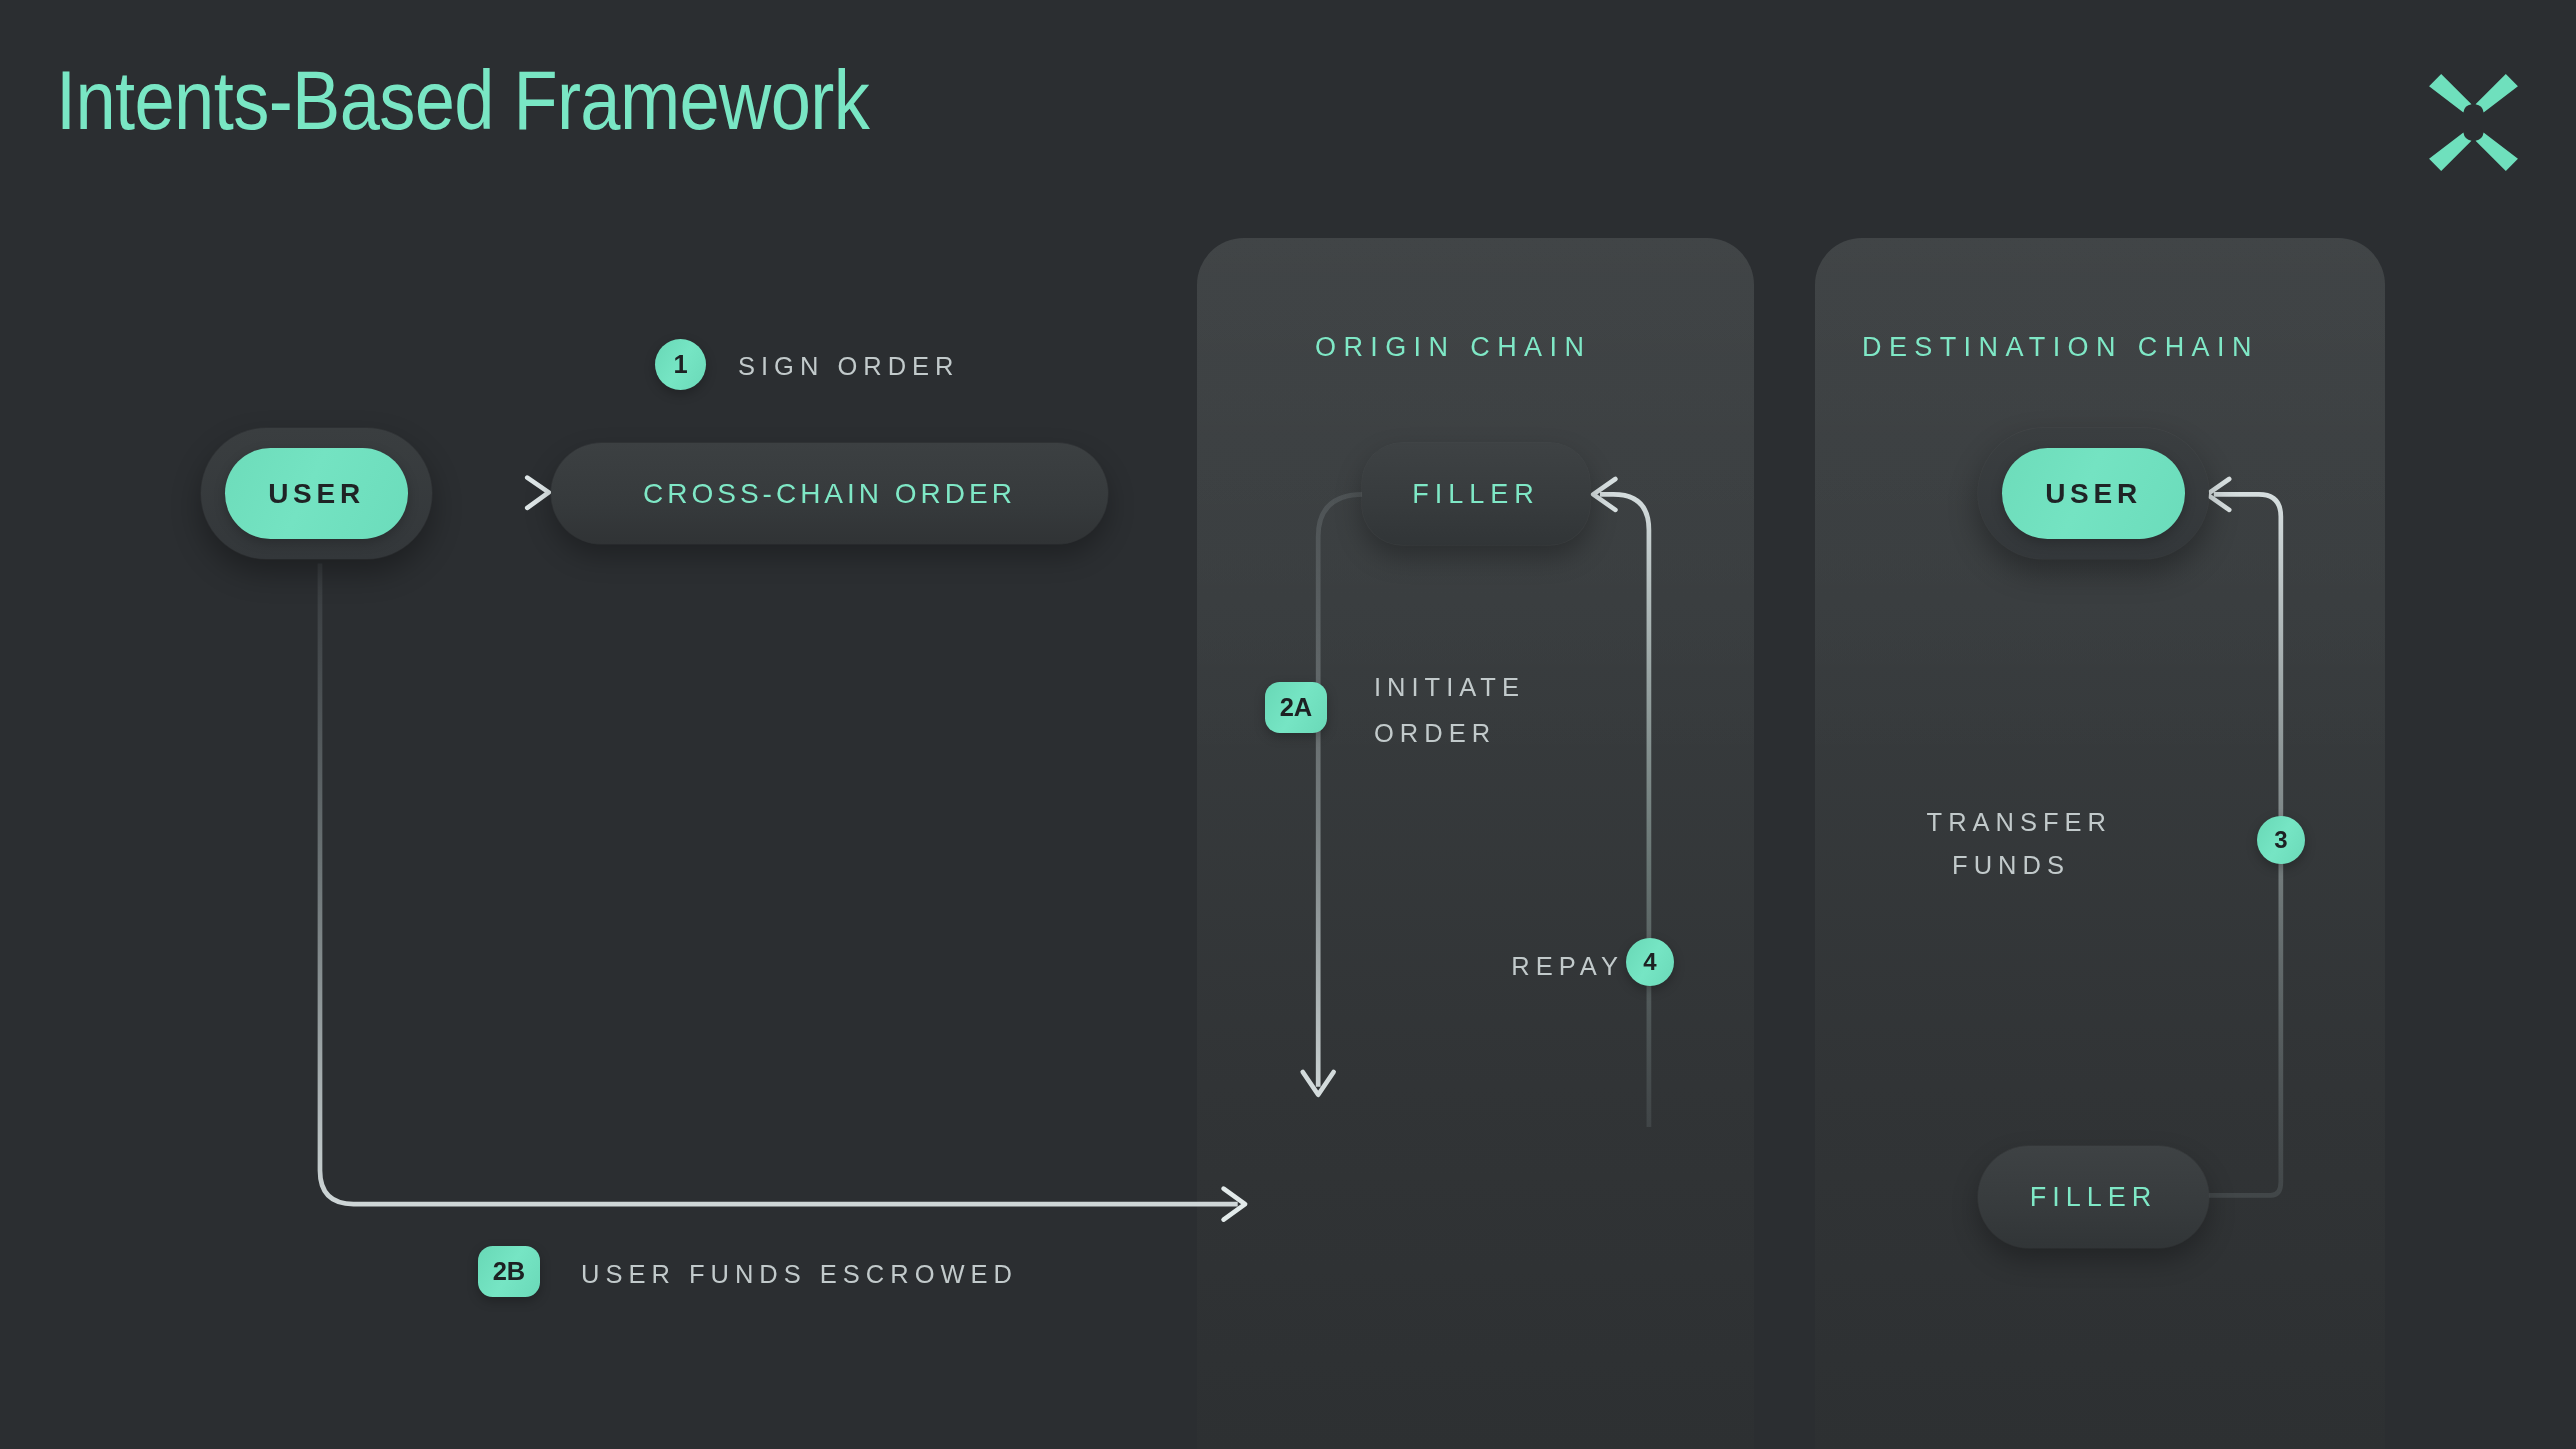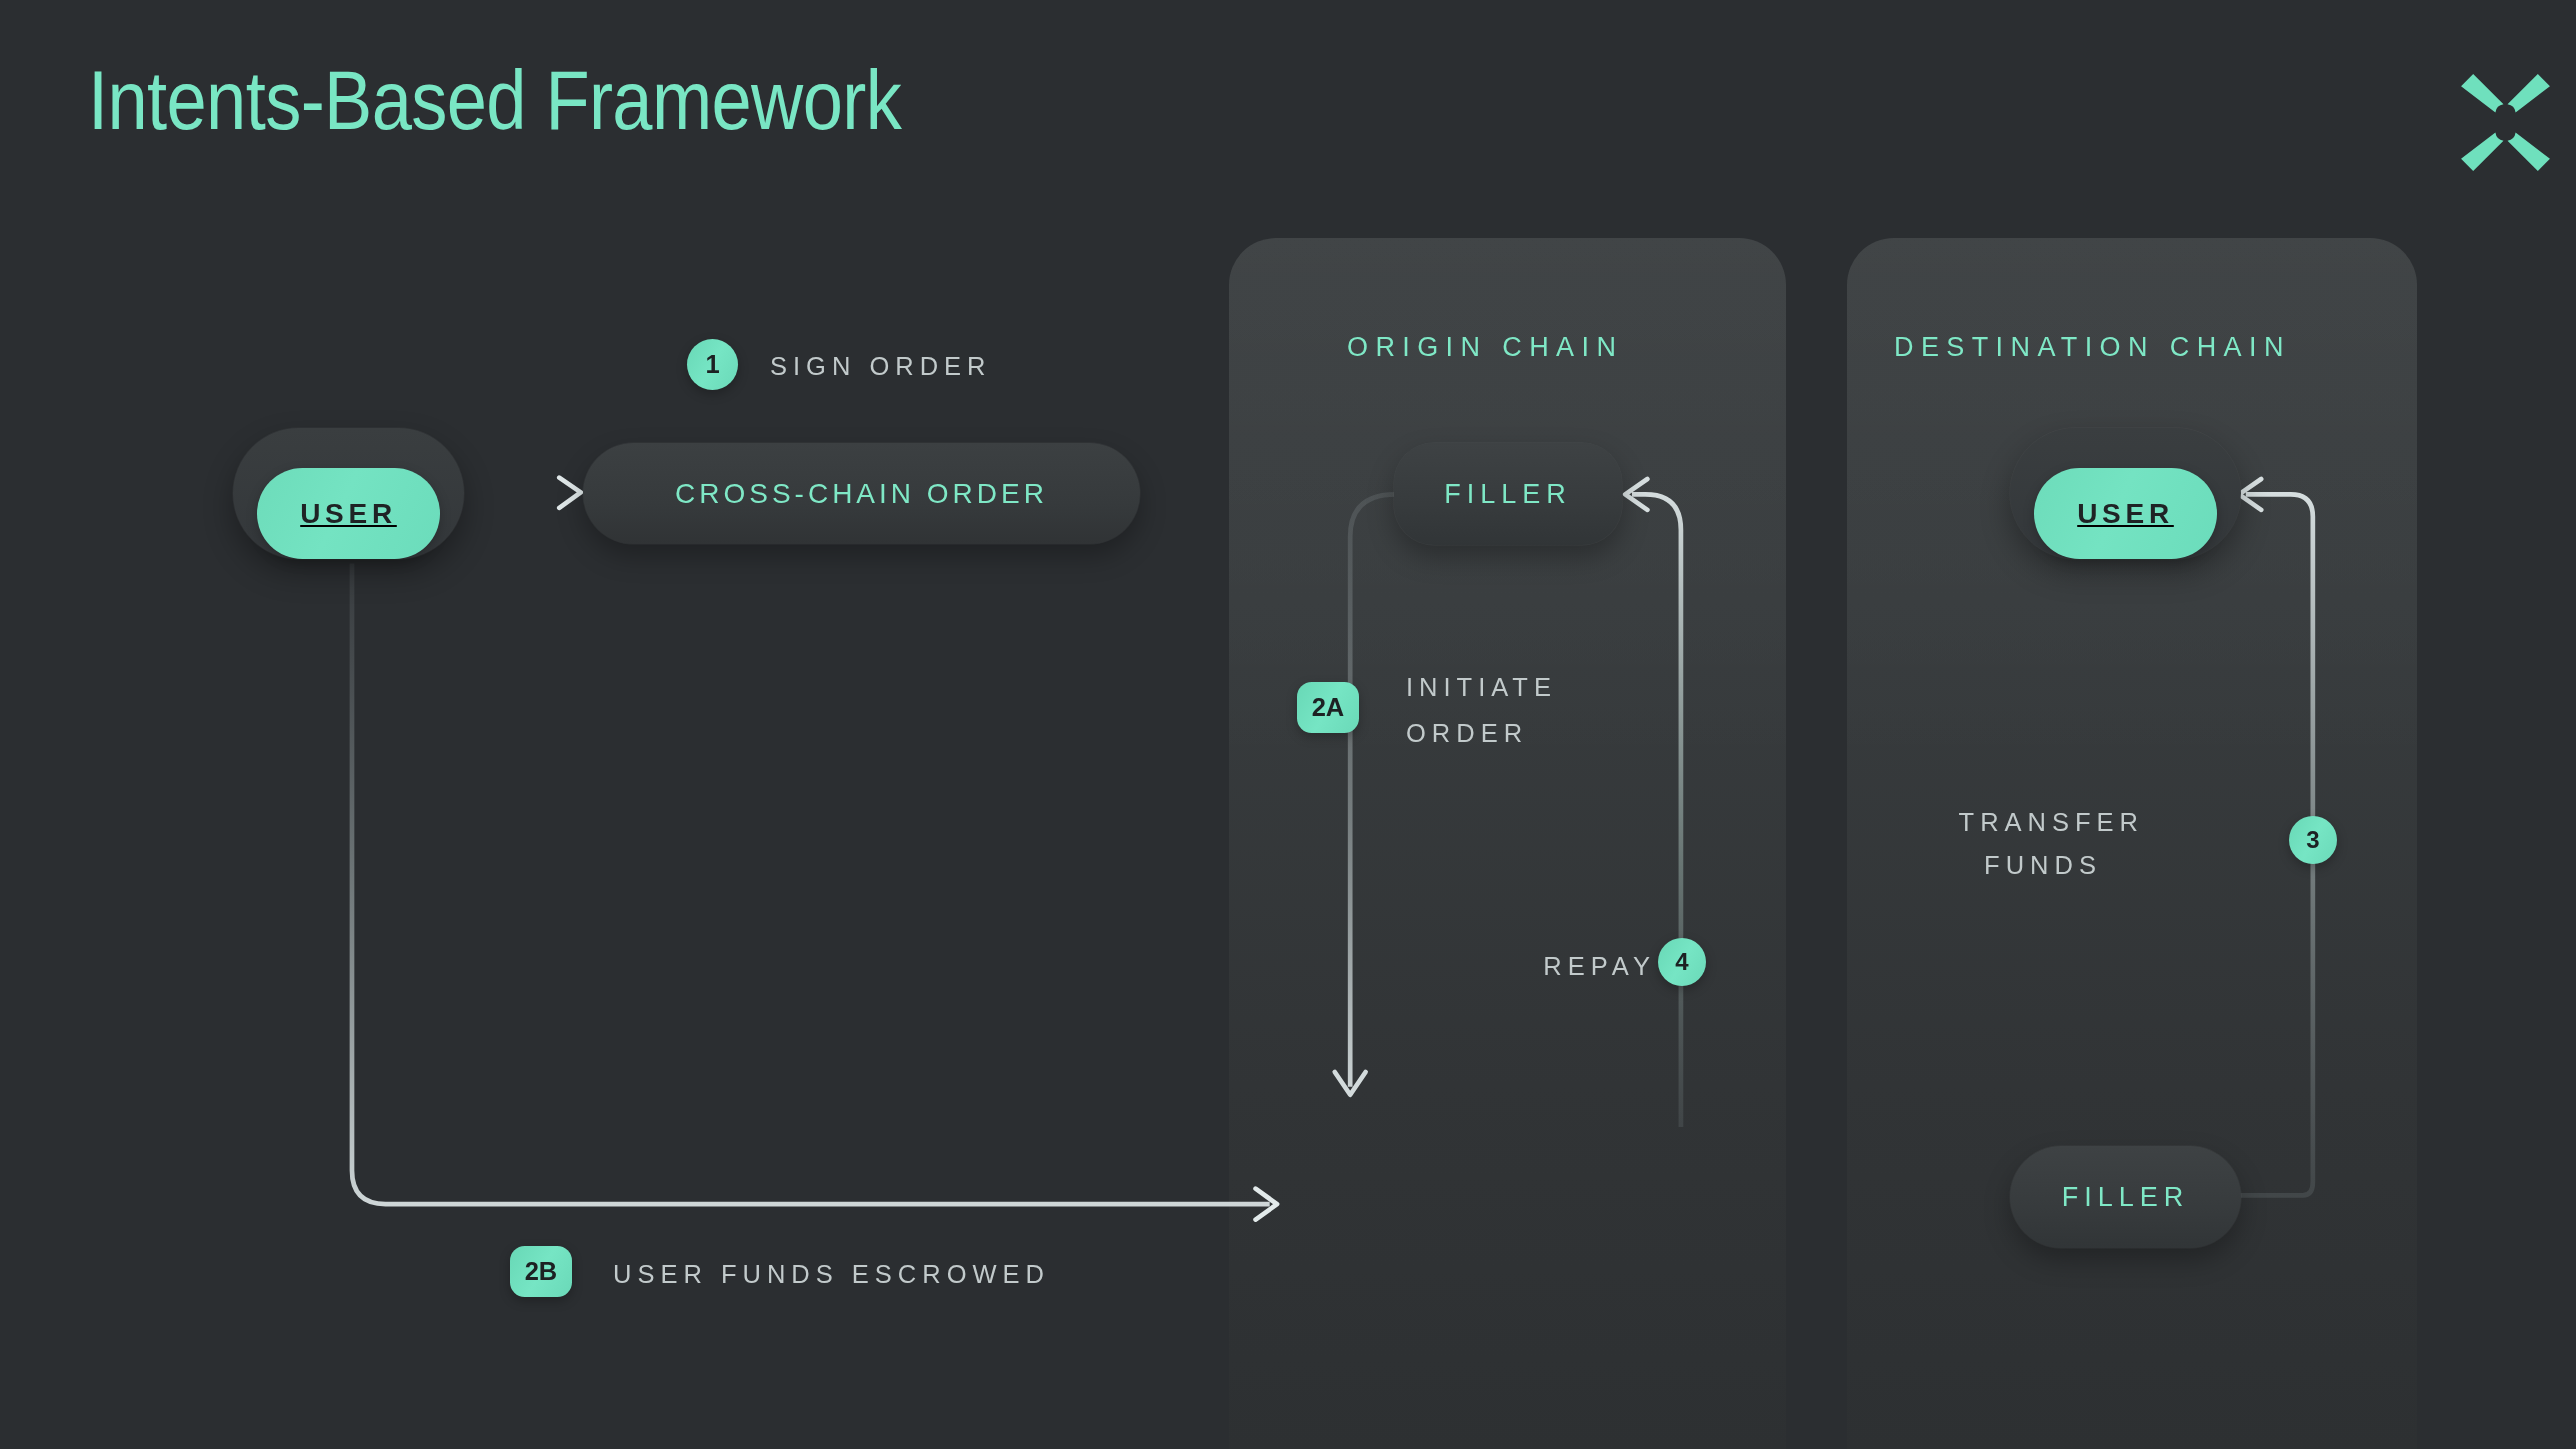--- a/index.html
+++ b/index.html
@@ -3,21 +3,21 @@
 <meta charset="utf-8">
 <style>
   html,body{margin:0;padding:0;}
   body{
     width:2576px;height:1449px;
     background:#2b2e31;
     font-family:"Liberation Sans", sans-serif;
     overflow:hidden;
     position:relative;
   }
-  #stage{position:absolute;inset:0;width:2104px;height:1449px;margin-left:32px;}
+  #stage{position:absolute;inset:0;width:2104px;height:1449px;}
 
   
   .title{
     position:absolute;left:56px;top:52px;
     font-size:84px;
     letter-spacing:-0.7px;
     color:#79e6c4;
     font-weight:400;
     font-family:"Liberation Sans", sans-serif;
     transform:scaleX(0.86);
@@ -79,21 +79,21 @@
     line-height:1.26;text-align:center;
     display:flex;align-items:center;justify-content:center;
     flex-direction:column;
   }
   
   .user-wrap{
     position:absolute;
     border-radius:670px;
     background:linear-gradient(180deg,#3a3e40 0%,#33373a 100%);
     box-shadow:0 0 0 0.7px rgba(255,255,255,0.04), 0 13.4px 29.5px rgba(0,0,0,0.32);
-    display:flex;align-items:flex-end;justify-content:center;text-decoration:underline;
+    display:flex;align-items:center;justify-content:center;
   }
   .user-inner{
     border-radius:670px;
     background:linear-gradient(115deg,#6ddcba 0%,#74e3c2 45%,#6bdcbb 100%);
     display:flex;align-items:center;justify-content:center;
     color:#1f2325;font-size:28px;letter-spacing:4.7px;font-weight:700;
     box-shadow:0 4px 12px rgba(0,0,0,0.22);
   }
 
   

